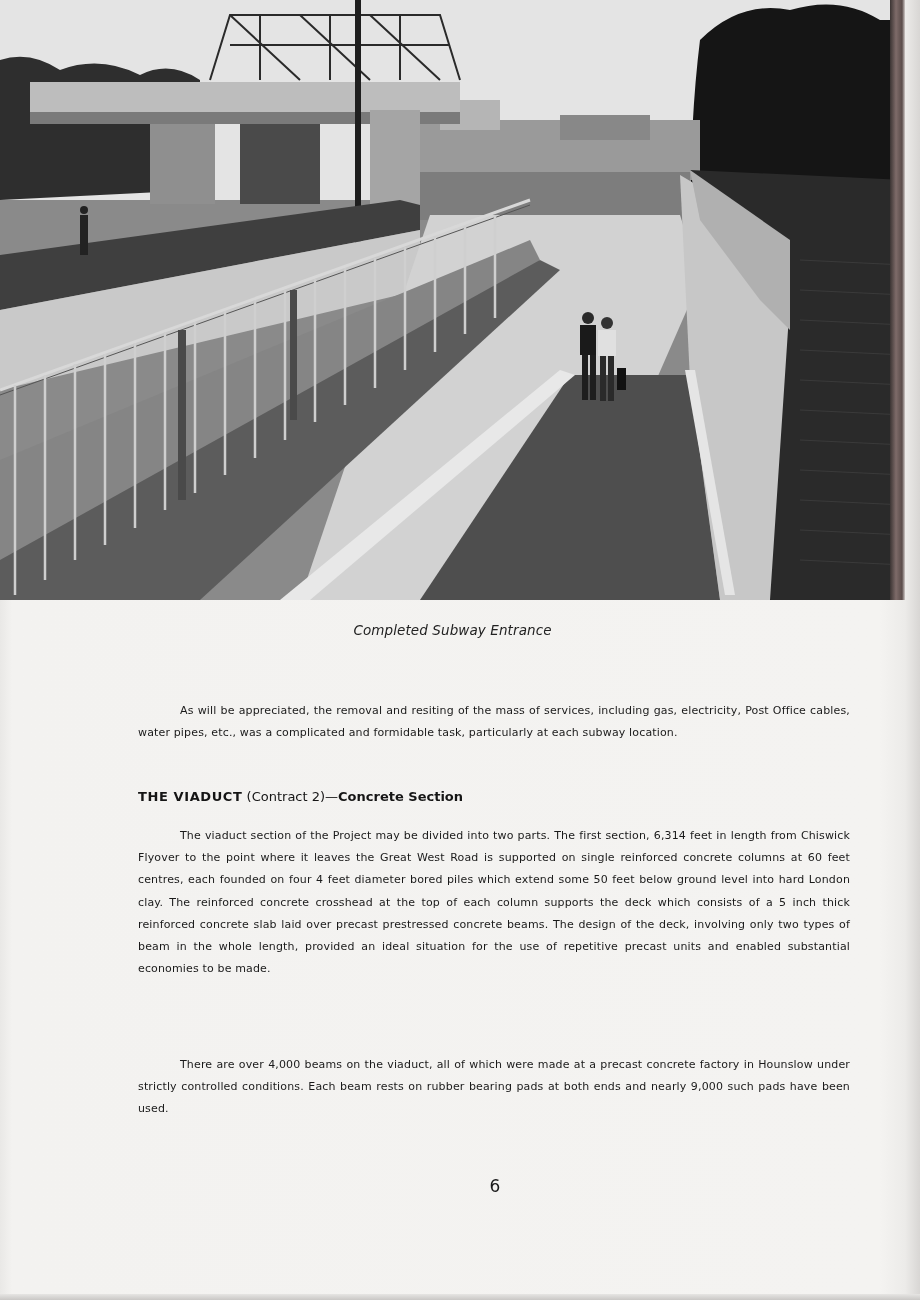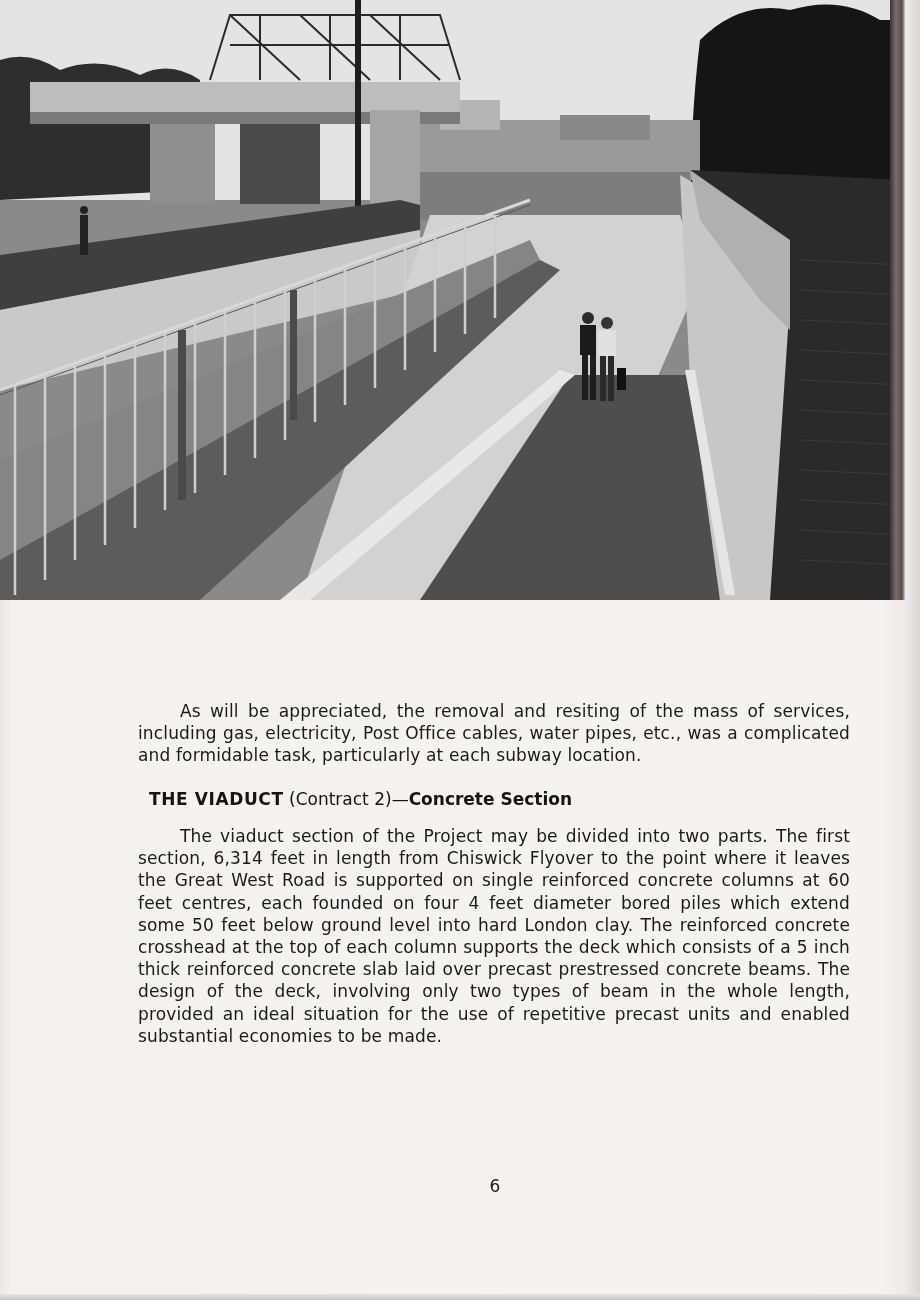--- a/index.html
+++ b/index.html
@@ -29,29 +29,29 @@
       background: linear-gradient(90deg, #3b3433, #7e6b69 40%, #5a4c4a 80%, #cfc9c7);
     }
     
     .caption {
       position: absolute; top: 622px; left: 0; width: 905px;
       text-align: center; font-style: italic; font-size: 13.5px;
       letter-spacing: 0.1px; color: #222;
     }
     .body-text {
       position: absolute; left: 138px; width: 712px;
-      font-size: 17px; line-height: 22.2px;
+      font-size: 11px; line-height: 22.2px;
       text-align: justify; color: #1a1a1a;
       letter-spacing: 0.15px;
     }
     .body-text p { margin: 0; text-indent: 42px; }
     .p1 { top: 700px; }
     .heading {
       position: absolute; left: 138px; top: 789px; width: 712px;
-      font-size: 17px; color: #151515; margin-left: 11px;
+      font-size: 13px; color: #151515;
     }
     .heading .bold { font-weight: bold; letter-spacing: 0.6px; }
     .heading .bold2 { font-weight: bold; }
     .p2 { top: 825px; }
     .p3 { top: 1054px; }
     .page-number {
       position: absolute; top: 1176px; left: 0; width: 990px;
       text-align: center; font-size: 17px; color: #1a1a1a;
     }
   </style>
@@ -151,29 +151,33 @@
         <rect x="608" y="356" width="6" height="45" fill="#2a2a2a"></rect>
         <rect x="617" y="368" width="9" height="22" fill="#111"></rect>
       </g>
 
       <rect x="80" y="215" width="8" height="40" fill="#222"></rect>
       <circle cx="84" cy="210" r="4" fill="#222"></circle>
     </svg>
     <div class="spine-shadow"></div>
   </div>
 
+  <div class="caption">Completed Subway Entrance</div>
 
   <div class="body-text p1">
     <p>As will be appreciated, the removal and resiting of the mass of services, including gas, electricity, Post Office cables, water pipes, etc., was a complicated and formidable task, particularly at each subway location.</p>
   </div>
 
   <div class="heading">
     <span class="bold">THE VIADUCT</span><span> (Contract 2)</span><span>—</span><span class="bold2">Concrete Section</span>
   </div>
 
   <div class="body-text p2">
     <p>The viaduct section of the Project may be divided into two parts.  The first section, 6,314 feet in length from Chiswick Flyover to the point where it leaves the Great West Road is supported on single reinforced concrete columns at 60 feet centres, each founded on four 4 feet diameter bored piles which extend some 50 feet below ground level into hard London clay.  The reinforced concrete crosshead at the top of each column supports the deck which consists of a 5 inch thick reinforced concrete slab laid over precast prestressed concrete beams.  The design of the deck, involving only two types of beam in the whole length, provided an ideal situation for the use of repetitive precast units and enabled substantial economies to be made.</p>
   </div>
+  <div class="body-text p3">
+    <p>There are over 4,000 beams on the viaduct, all of which were made at a precast concrete factory in Hounslow under strictly controlled conditions. Each beam rests on rubber bearing pads at both ends and nearly 9,000 such pads have been used.</p>
+  </div>
 
   <div class="page-number">6</div>
 
   <div class="page-bottom-edge"></div>
 </div>
 
 </body></html>

